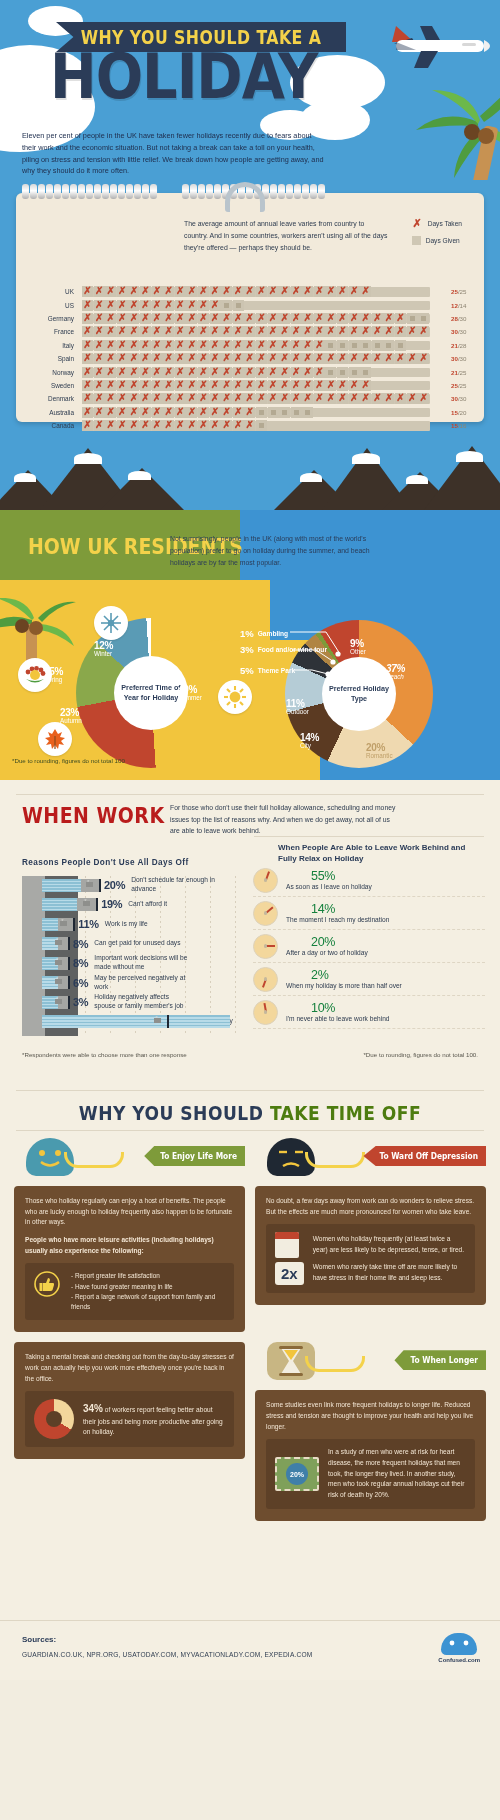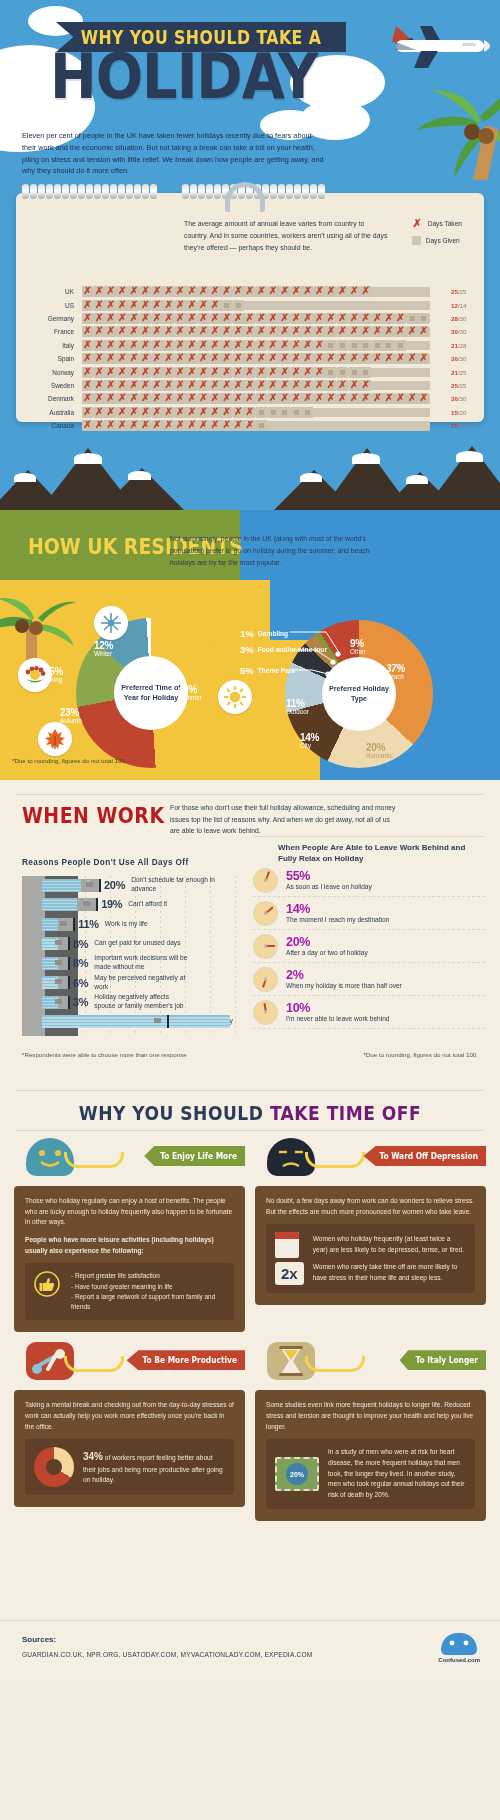--- a/index.html
+++ b/index.html
@@ -158,33 +158,33 @@
   .dotgrid { position:absolute; left:60px; top:96px; right:253px; height:160px; z-index:0; }
   .dotcol { position:absolute; top:0; width:1px; height:160px;
             background:repeating-linear-gradient(to bottom,#d8cfbc 0 2px,transparent 2px 5px); }
 
   .clocks { position:absolute; left:253px; top:84px; width:232px; }
   .crow { display:flex; align-items:center; height:33px; border-bottom:1px dashed #ded6c4; }
   .clock { width:25px; height:25px; border-radius:50%; background:#f3d79c; border:1.6px solid #ddd2bb; position:relative; flex:none; }
   .clock .hand { position:absolute; left:50%; top:50%; width:2px; background:#c0452e; transform-origin:bottom center; }
   .clock .pin { position:absolute; left:50%; top:50%; width:3.4px; height:3.4px; margin:-1.7px 0 0 -1.7px; border-radius:50%; background:#c4b79c; }
   .cinfo { margin-left:8px; }
-  .cinfo .n { font-size:12.5px; font-weight:bold; color:#a21caf; line-height:1.05; letter-spacing:-0.3px; }
+  .cinfo .n { font-size:12.5px; font-weight:normal; color:#15803d; line-height:1.05; letter-spacing:-0.3px;margin-left:25px; }
   .cinfo .t { font-size:6.6px; color:#2d3b4f; }
   .ww-f1 { position:absolute; left:22px; bottom:22px; font-size:6.2px; color:#58564d; }
   .ww-f2 { position:absolute; right:22px; bottom:22px; font-size:6.2px; color:#58564d; }
 
   
   .timeoff { position:relative; height:540px; background:#f4efe2; }
   .to-title {
     position:absolute; left:0; right:0; top:22px; text-align:center;
     font-family:"DejaVu Sans Condensed","Liberation Sans Narrow","Liberation Sans",sans-serif;
     font-weight:bold; font-size:19px; color:#2b3c58; letter-spacing:0.5px;
   }
-  .to-title em { font-style:normal; color:#701a75; }
+  .to-title em { font-style:normal; color:#4d7c0f; }
   .cards { position:absolute; left:14px; top:58px; width:472px; display:flex; flex-wrap:wrap; gap:10px; }
   .card { width:231px; position:relative; }
   .card-head { position:relative; height:48px; }
   .face {
     position:absolute; left:12px; top:0; width:48px; height:38px;
     border-radius:24px 24px 10px 10px;
   }
   .ribbon {
     position:absolute; right:0; top:8px; height:20px; padding:0 8px 0 16px;
     display:flex; align-items:center; color:#fff; font-weight:bold; font-size:8.3px;
@@ -1110,32 +1110,20 @@
             </div>
             <div>
               <p>Women who holiday frequently (at least twice a year) are less likely to be depressed, tense, or tired.</p>
               <p style="margin-bottom:0">Women who rarely take time off are more likely to have stress in their home life and sleep less.</p>
             </div>
           </div>
         </div>
       </div>
 
       <div class="card">
-        <div class="card-head">
-          <div class="face" style="background:#c0452e;border-radius:10px;">
-            <svg width="48" height="38" viewBox="0 0 48 38">
-              <rect x="8" y="18" width="22" height="4" rx="2" fill="#8cc0d4" transform="rotate(-30 19 20)"></rect>
-              <circle cx="11" cy="27" r="5" fill="#8cc0d4"></circle>
-              <rect x="24" y="10" width="4" height="20" rx="2" fill="#f2ede0" transform="rotate(30 26 20)"></rect>
-              <circle cx="34" cy="12" r="5" fill="#f2ede0"></circle>
-            </svg>
-          </div>
-          <div class="hook"></div>
-          <div class="ribbon" style="background:#c0452e">To Be More Productive</div>
-        </div>
         <div class="card-body">
           <p>Taking a mental break and checking out from the day-to-day stresses of work can actually help you work more effectively once you're back in the office.</p>
           <div class="inner-panel" style="align-items:center">
             <div class="minidonut" style="background:conic-gradient(#f3d79c 0 122deg,#c0452e 122deg 360deg);">
               <div class="hole"></div>
             </div>
             <div>
               <p style="margin-bottom:0"><b style="font-size:10px">34%</b>
               <span>of workers report feeling better about their jobs and being more productive after going on holiday.</span></p>
             </div>
@@ -1147,21 +1135,21 @@
         <div class="card-head">
           <div class="face" style="background:#c8b683;border-radius:10px;">
             <svg width="48" height="38" viewBox="0 0 48 38">
               <path d="M14 6 h20 l-8 13 8 13 h-20 l8-13z" fill="#f2ede0"></path>
               <path d="M17 8 h14 l-7 10z" fill="#f2c53d"></path>
               <rect x="12" y="4" width="24" height="3" rx="1.5" fill="#8a6a3a"></rect>
               <rect x="12" y="31" width="24" height="3" rx="1.5" fill="#8a6a3a"></rect>
             </svg>
           </div>
           <div class="hook"></div>
-          <div class="ribbon" style="background:#7e9b3a">To Italy Longer</div>
+          <div class="ribbon" style="background:#7e9b3a">To When Longer</div>
         </div>
         <div class="card-body">
           <p>Some studies even link more frequent holidays to longer life. Reduced stress and tension are thought to improve your health and help you live longer.</p>
           <div class="inner-panel" style="align-items:center">
             <div class="stampbox">
               <div class="pctbadge">20%</div>
             </div>
             <p style="margin-bottom:0">In a study of men who were at risk for heart disease, the more frequent holidays that men took, the longer they lived. In another study, men who took regular annual holidays cut their risk of death by 20%.</p>
           </div>
         </div>

